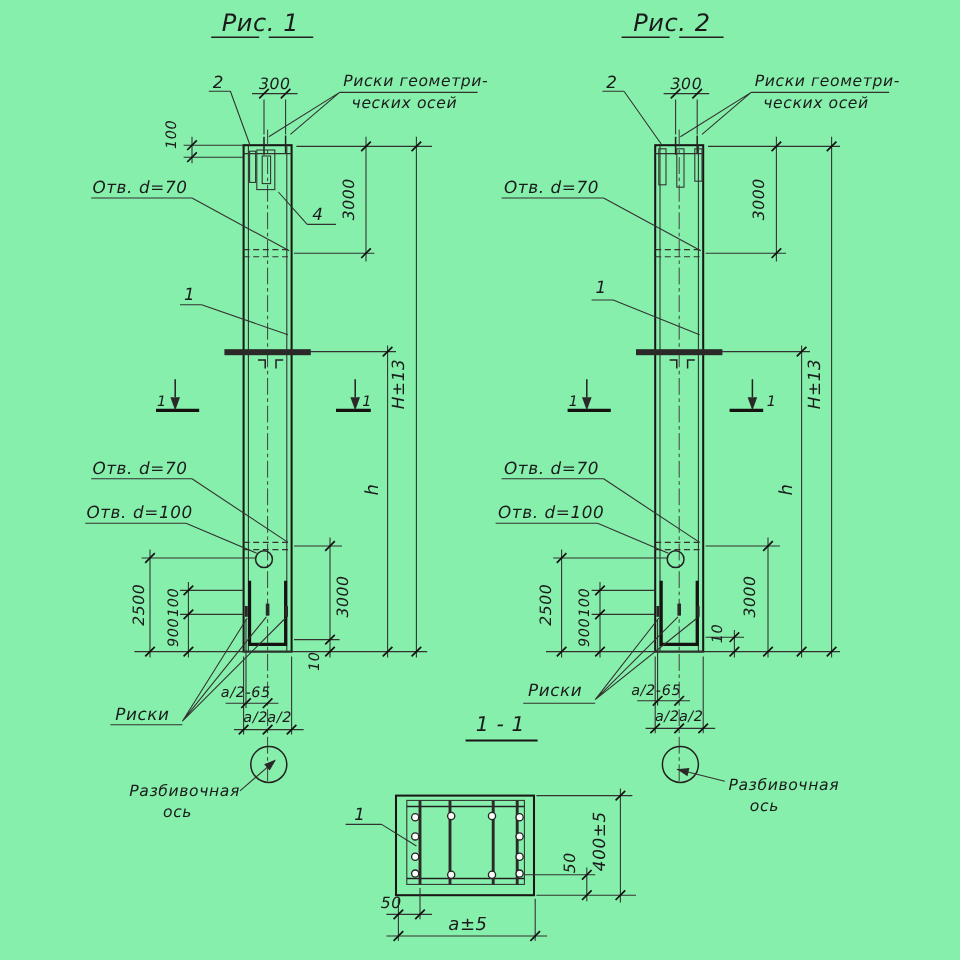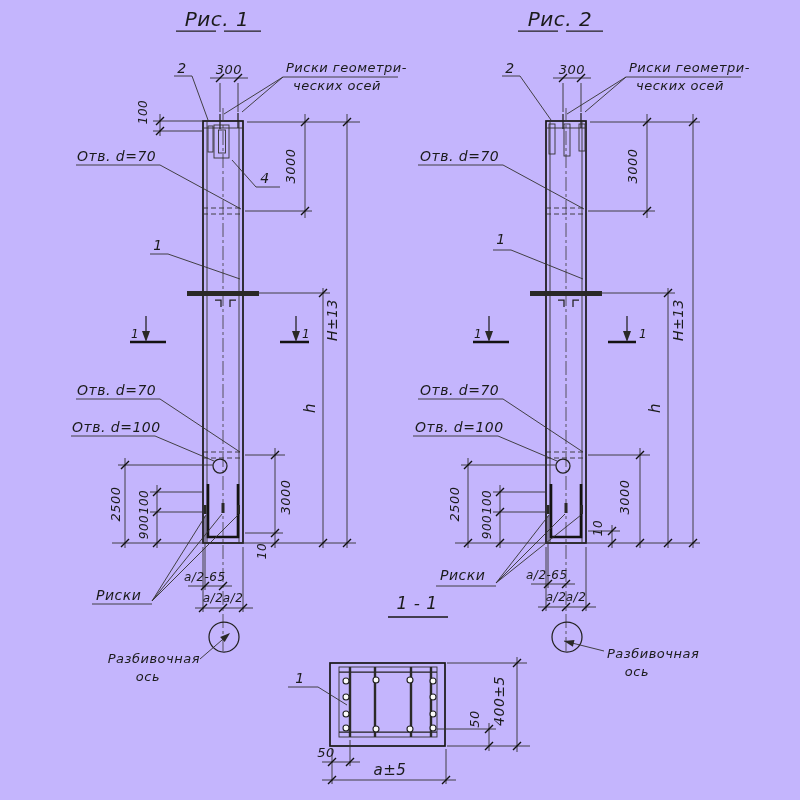--- a/index.html
+++ b/index.html
@@ -1,16 +1,16 @@
 <!DOCTYPE html>
 <html><head>
 <meta charset="utf-8">
 <style>
   html,body{margin:0;padding:0;background:#e8e8e6;}
-  .sheet{width:800px;height:800px;background:#c4b5fd;position:relative;overflow:hidden;}
+  .sheet{width:800px;height:800px;background:#86efac;position:relative;overflow:hidden;}
   svg{display:block}
   text{font-family:"DejaVu Sans",sans-serif;font-style:italic;fill:#1b1b1b;letter-spacing:.5px;}.s12{font-size:12px}.s13{font-size:13px}.s14{font-size:14px}
   .s15{font-size:15px}.s17{font-size:17px}.s20{font-size:20px}
   .mid{text-anchor:middle}.end{text-anchor:end}
   .ln08{stroke:#33322f;stroke-width:.9;fill:none}
   .ln12{stroke:#222120;stroke-width:1.25;fill:none}
   .ln16{stroke:#181715;stroke-width:1.7;fill:none}
   .ln26{stroke:#141312;stroke-width:2.6;fill:none}
   .dash{stroke-dasharray:5 3}
   .cline{stroke-dasharray:14 3 3 3;stroke:#3a3936;stroke-width:.8;fill:none}

